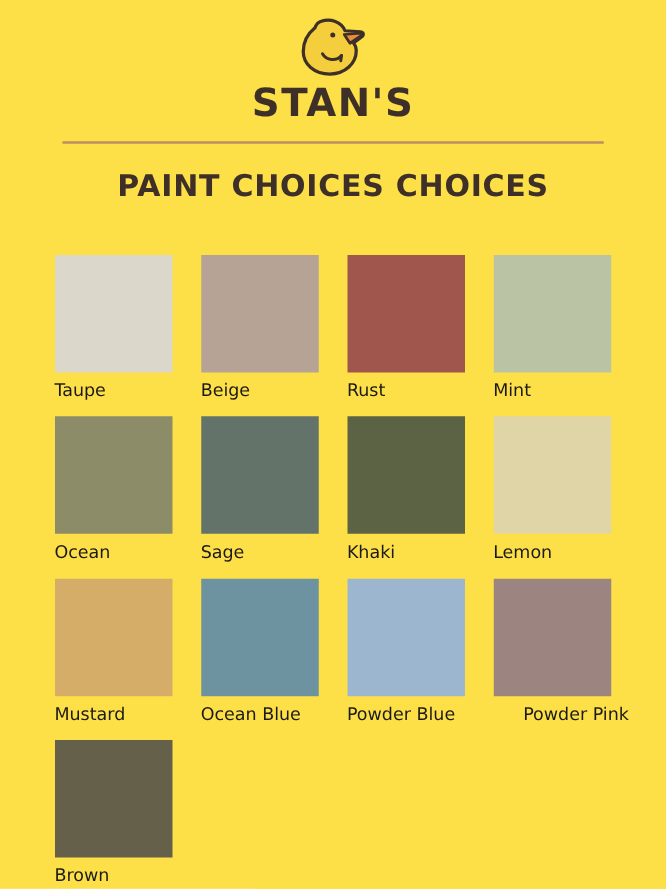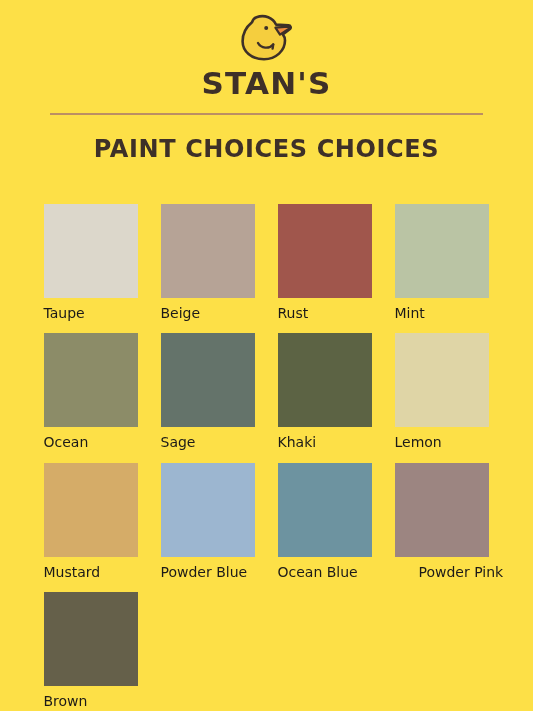--- a/index.html
+++ b/index.html
@@ -175,29 +175,29 @@
       <span class="swatch-chip" style="background-color: rgb(223, 213, 166);"></span>
       <div class="swatch-label" style="color: rgb(28, 26, 24);">Lemon</div>
     </div>
 
     <div class="swatch-cell">
       <span class="swatch-chip" style="background-color: rgb(213, 172, 104);"></span>
       <div class="swatch-label" style="color: rgb(28, 26, 24);">Mustard</div>
     </div>
 
     <div class="swatch-cell">
+      <span class="swatch-chip" style="background-color: rgb(109, 147, 160);"></span>
+      <div class="swatch-label" style="color: rgb(28, 26, 24);">Ocean Blue</div>
+    </div>
+
+    <div class="swatch-cell">
       <span class="swatch-chip" style="background-color: rgb(156, 182, 208);"></span>
       <div class="swatch-label" style="color: rgb(28, 26, 24);">Powder Blue</div>
     </div>
 
-    <div class="swatch-cell">
-      <span class="swatch-chip" style="background-color: rgb(109, 147, 160);"></span>
-      <div class="swatch-label" style="color: rgb(28, 26, 24);">Ocean Blue</div>
-    </div>
-
 
     <div class="swatch-cell">
       <span class="swatch-chip" style="background-color: rgb(156, 133, 129);"></span>
       <div class="swatch-label" style="color: rgb(28, 26, 24); margin-left: 24px;">Powder Pink</div>
     </div>
 
     <div class="swatch-cell">
       <span class="swatch-chip" style="background-color: rgb(101, 96, 74);"></span>
       <div class="swatch-label" style="color: rgb(28, 26, 24);">Brown</div>
     </div>

